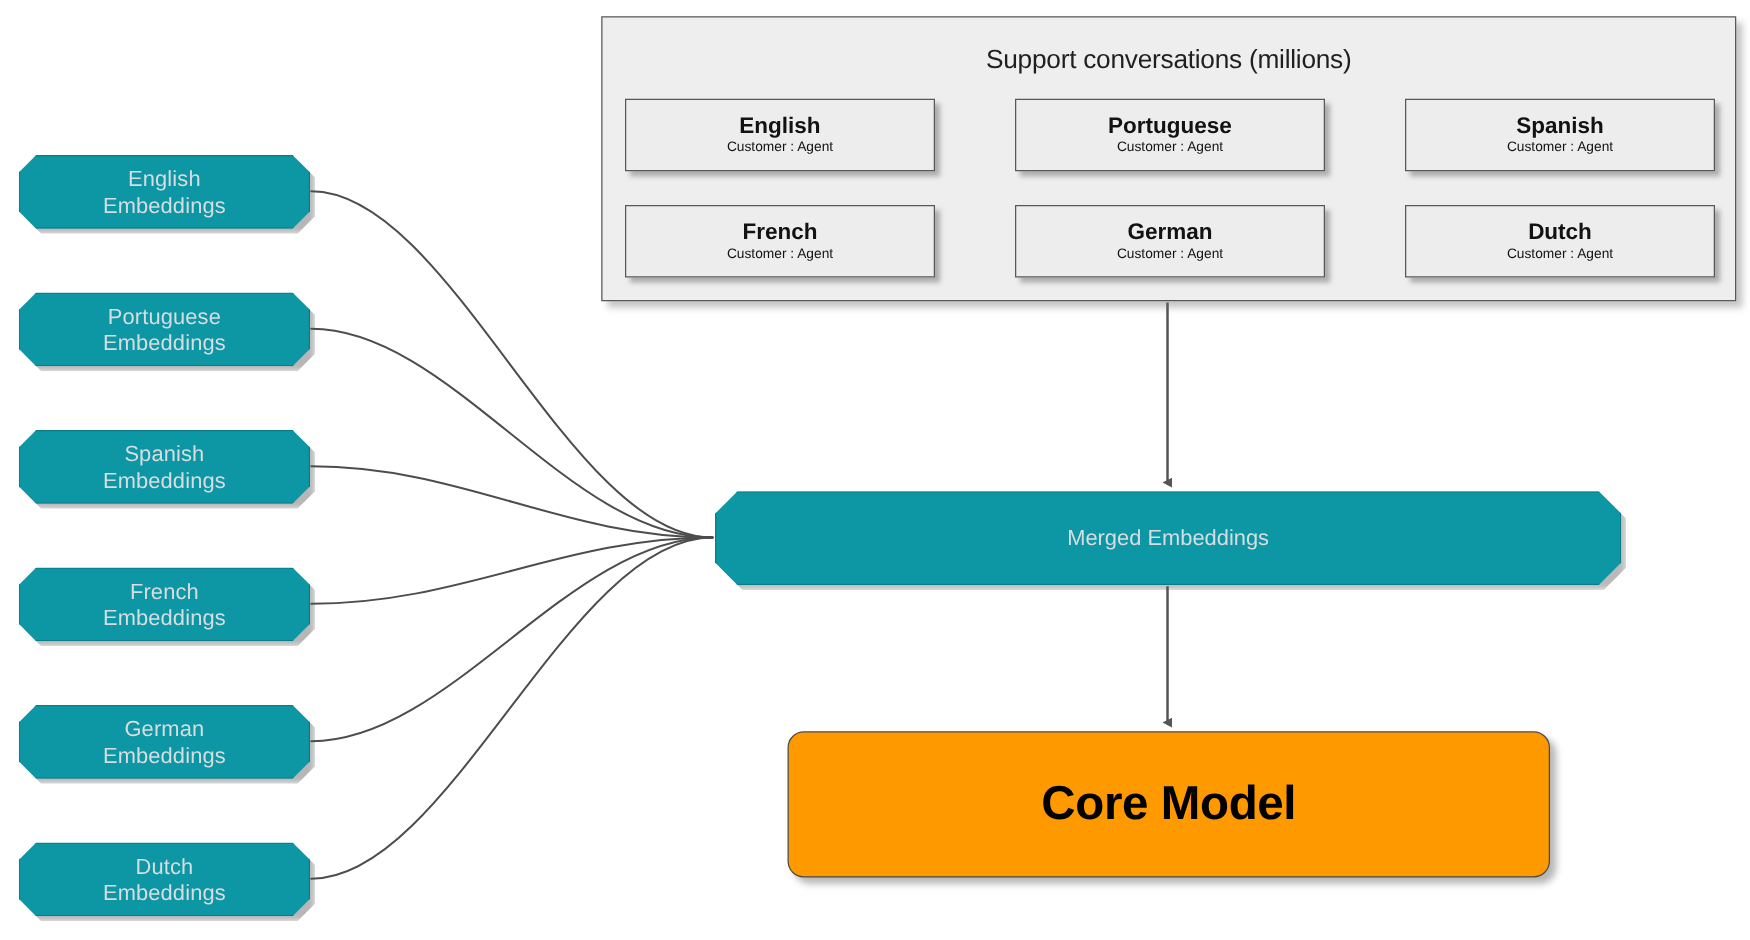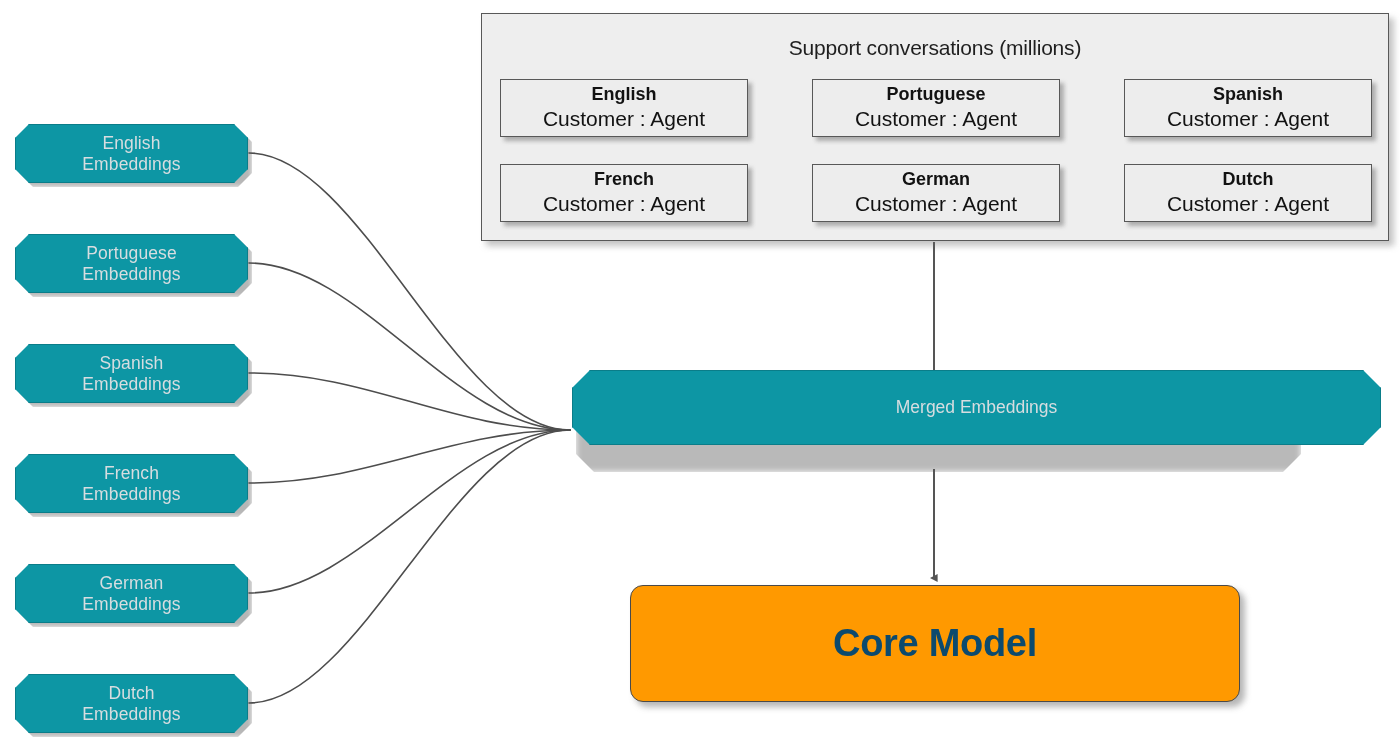--- a/index.html
+++ b/index.html
@@ -75,22 +75,22 @@
     height: 75px;
     background: rgba(80,80,80,0.40);
     filter: blur(3px);
     clip-path: polygon(18px 0, calc(100% - 18px) 0, 100% 18px,
                        100% calc(100% - 18px), calc(100% - 18px) 100%,
                        18px 100%, 0 calc(100% - 18px), 0 18px);
   }
   #merged-node {
     position: absolute;
     left: 572px;
-    top: 370px;
-    width: 809px;
+    top: 393px;
+    width: 725px;
     height: 75px;
     background: #0d96a4;
     border: 1px solid #0a7d89;
     box-sizing: border-box;
     clip-path: polygon(18px 0, calc(100% - 18px) 0, 100% 18px,
                        100% calc(100% - 18px), calc(100% - 18px) 100%,
                        18px 100%, 0 calc(100% - 18px), 0 18px);
     display: flex;
     align-items: center;
     justify-content: center;
@@ -120,21 +120,21 @@
     height: 117px;
     background: #FF9900;
     border: 1.5px solid #4a4a4a;
     box-sizing: border-box;
     border-radius: 13px;
     display: flex;
     align-items: center;
     justify-content: center;
   }
   #core-node .label {
-    color: #0c4a6e;
+    color: #000000;
     font-size: 38px;
     font-weight: bold;
     letter-spacing: -0.3px;
     white-space: nowrap;
   }
 
   
   #panel-shadow {
     position: absolute;
     left: 486px;
@@ -204,21 +204,21 @@
     justify-content: center;
   }
   .lang-cell .cell-name {
     font-size: 18px;
     font-weight: bold;
     color: #121212;
     line-height: 1.22;
     white-space: nowrap;
   }
   .lang-cell .cell-sub {
-    font-size: 21px;
+    font-size: 11px;
     color: #121212;
     line-height: 1.22;
     white-space: nowrap;
   }
 </style>
 </head>
 <body>
 
 <div id="canvas">
 

